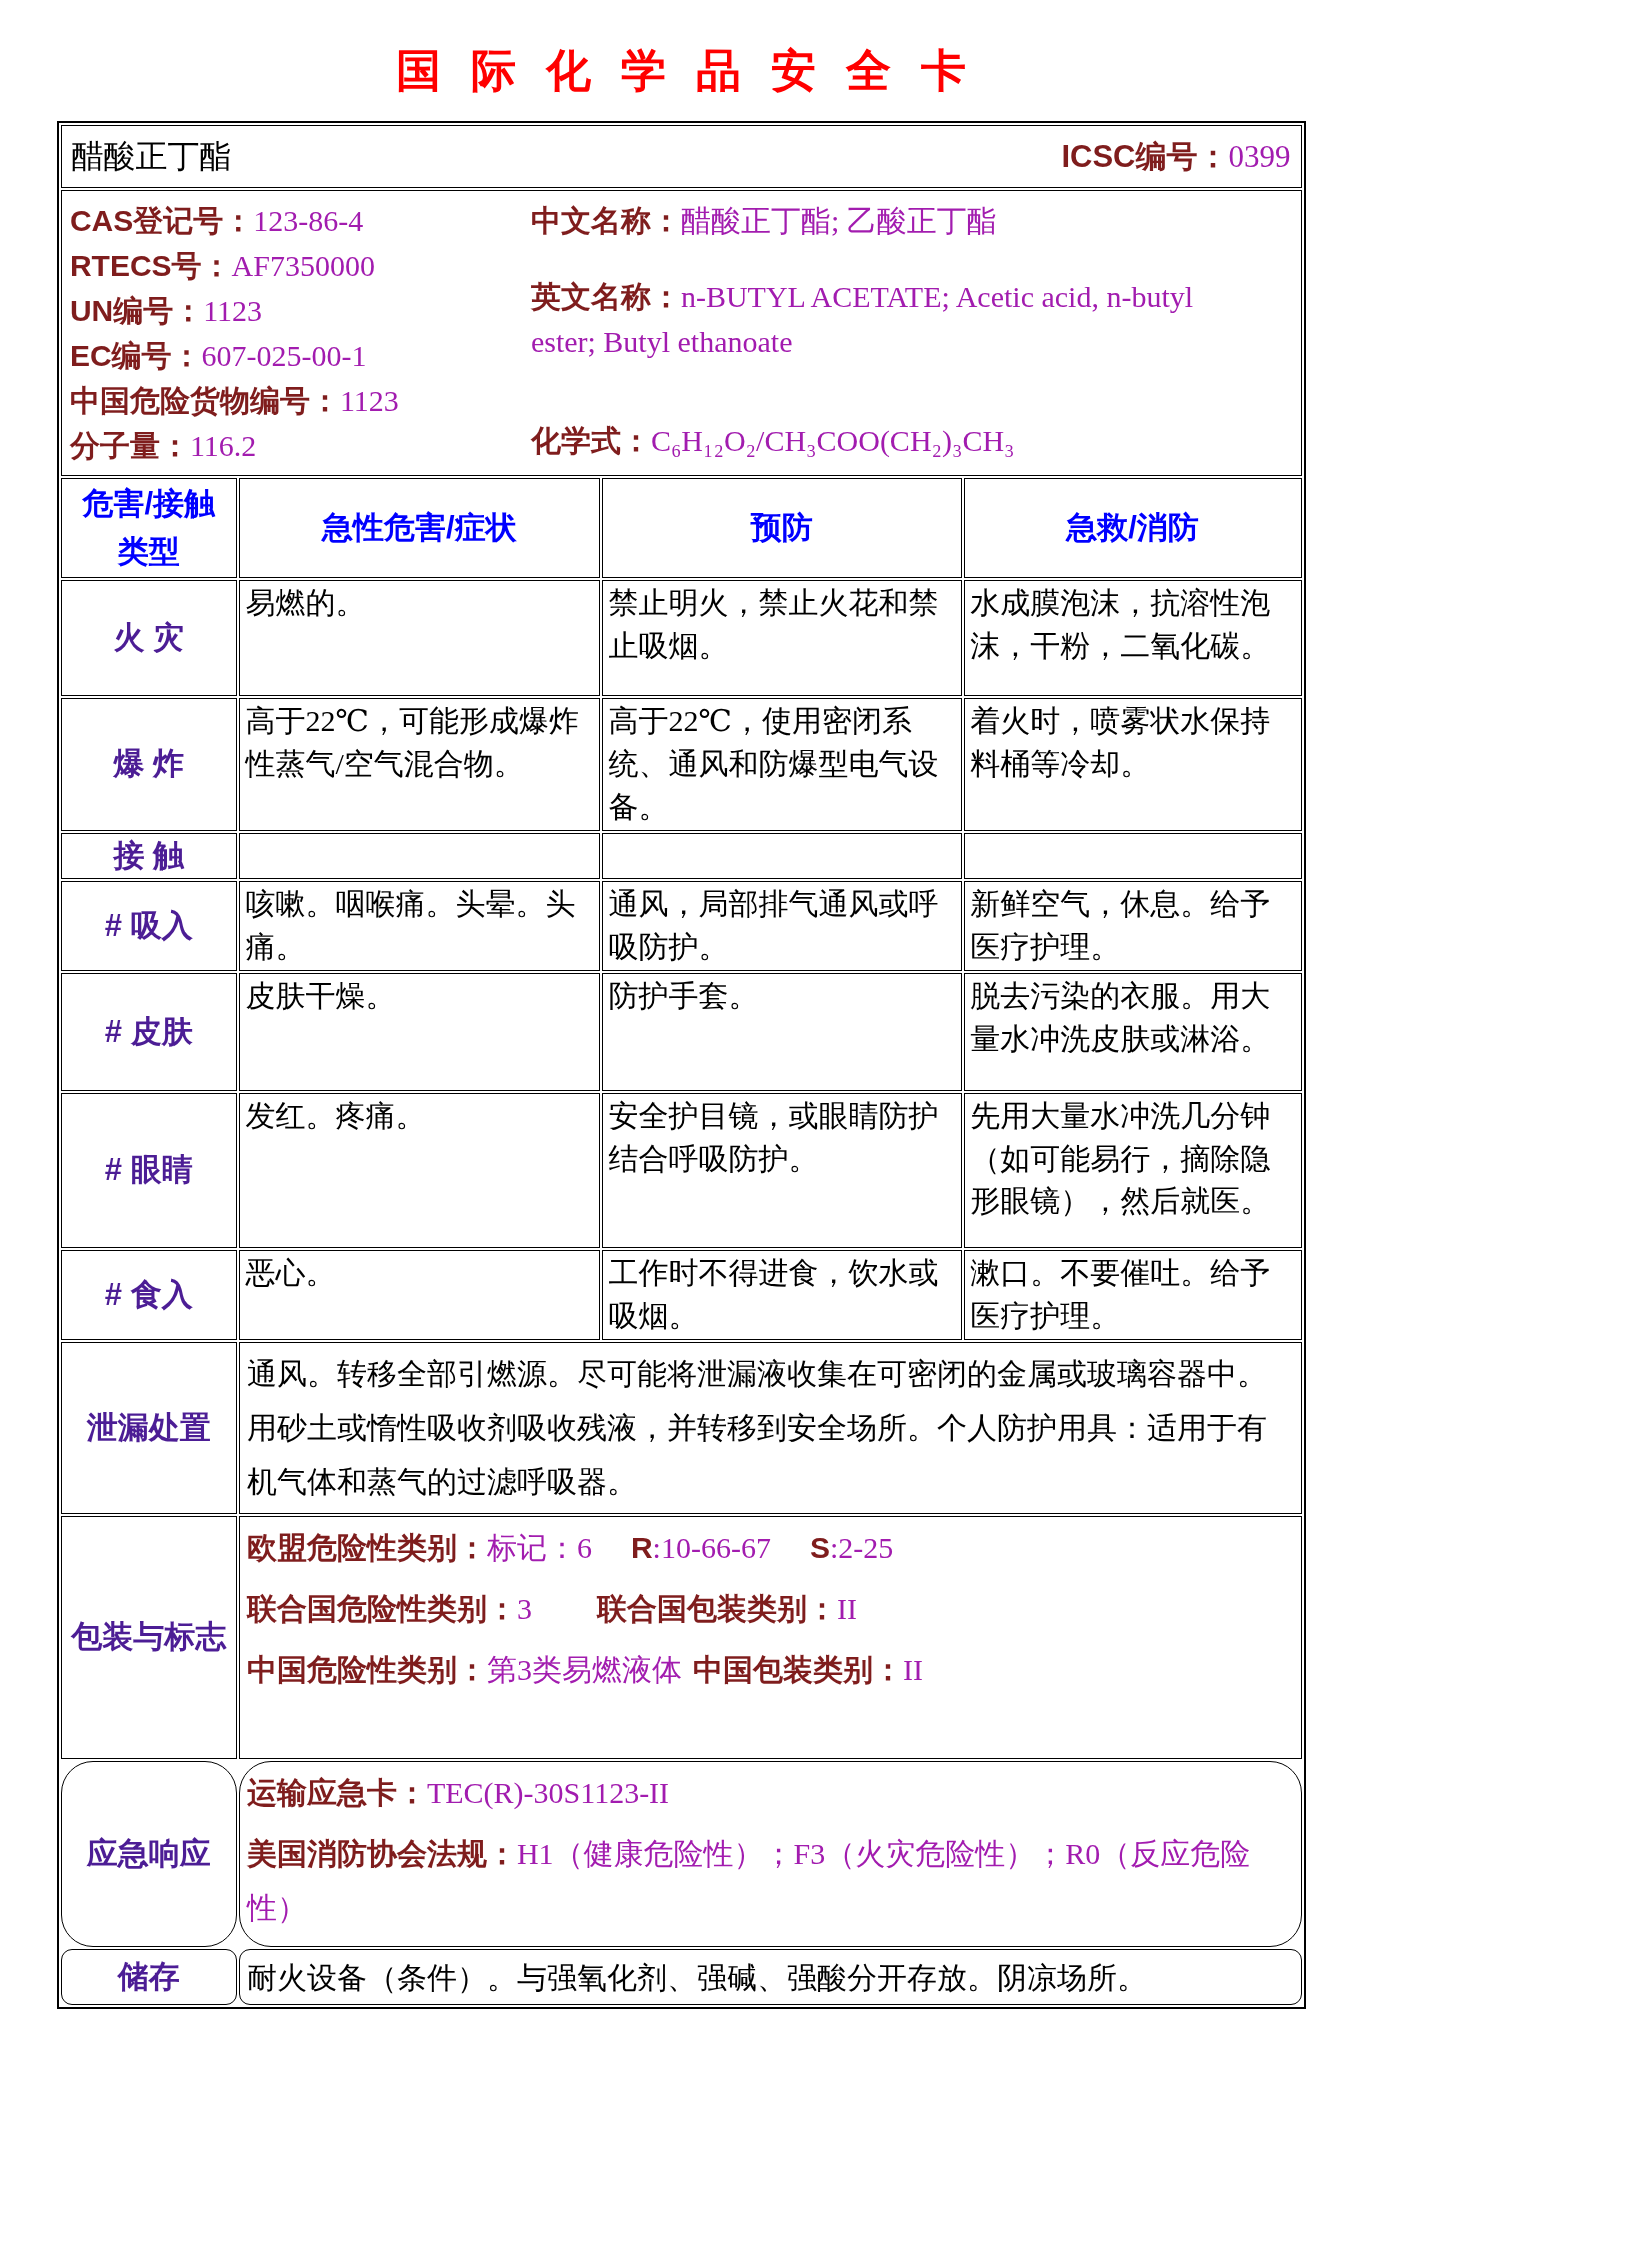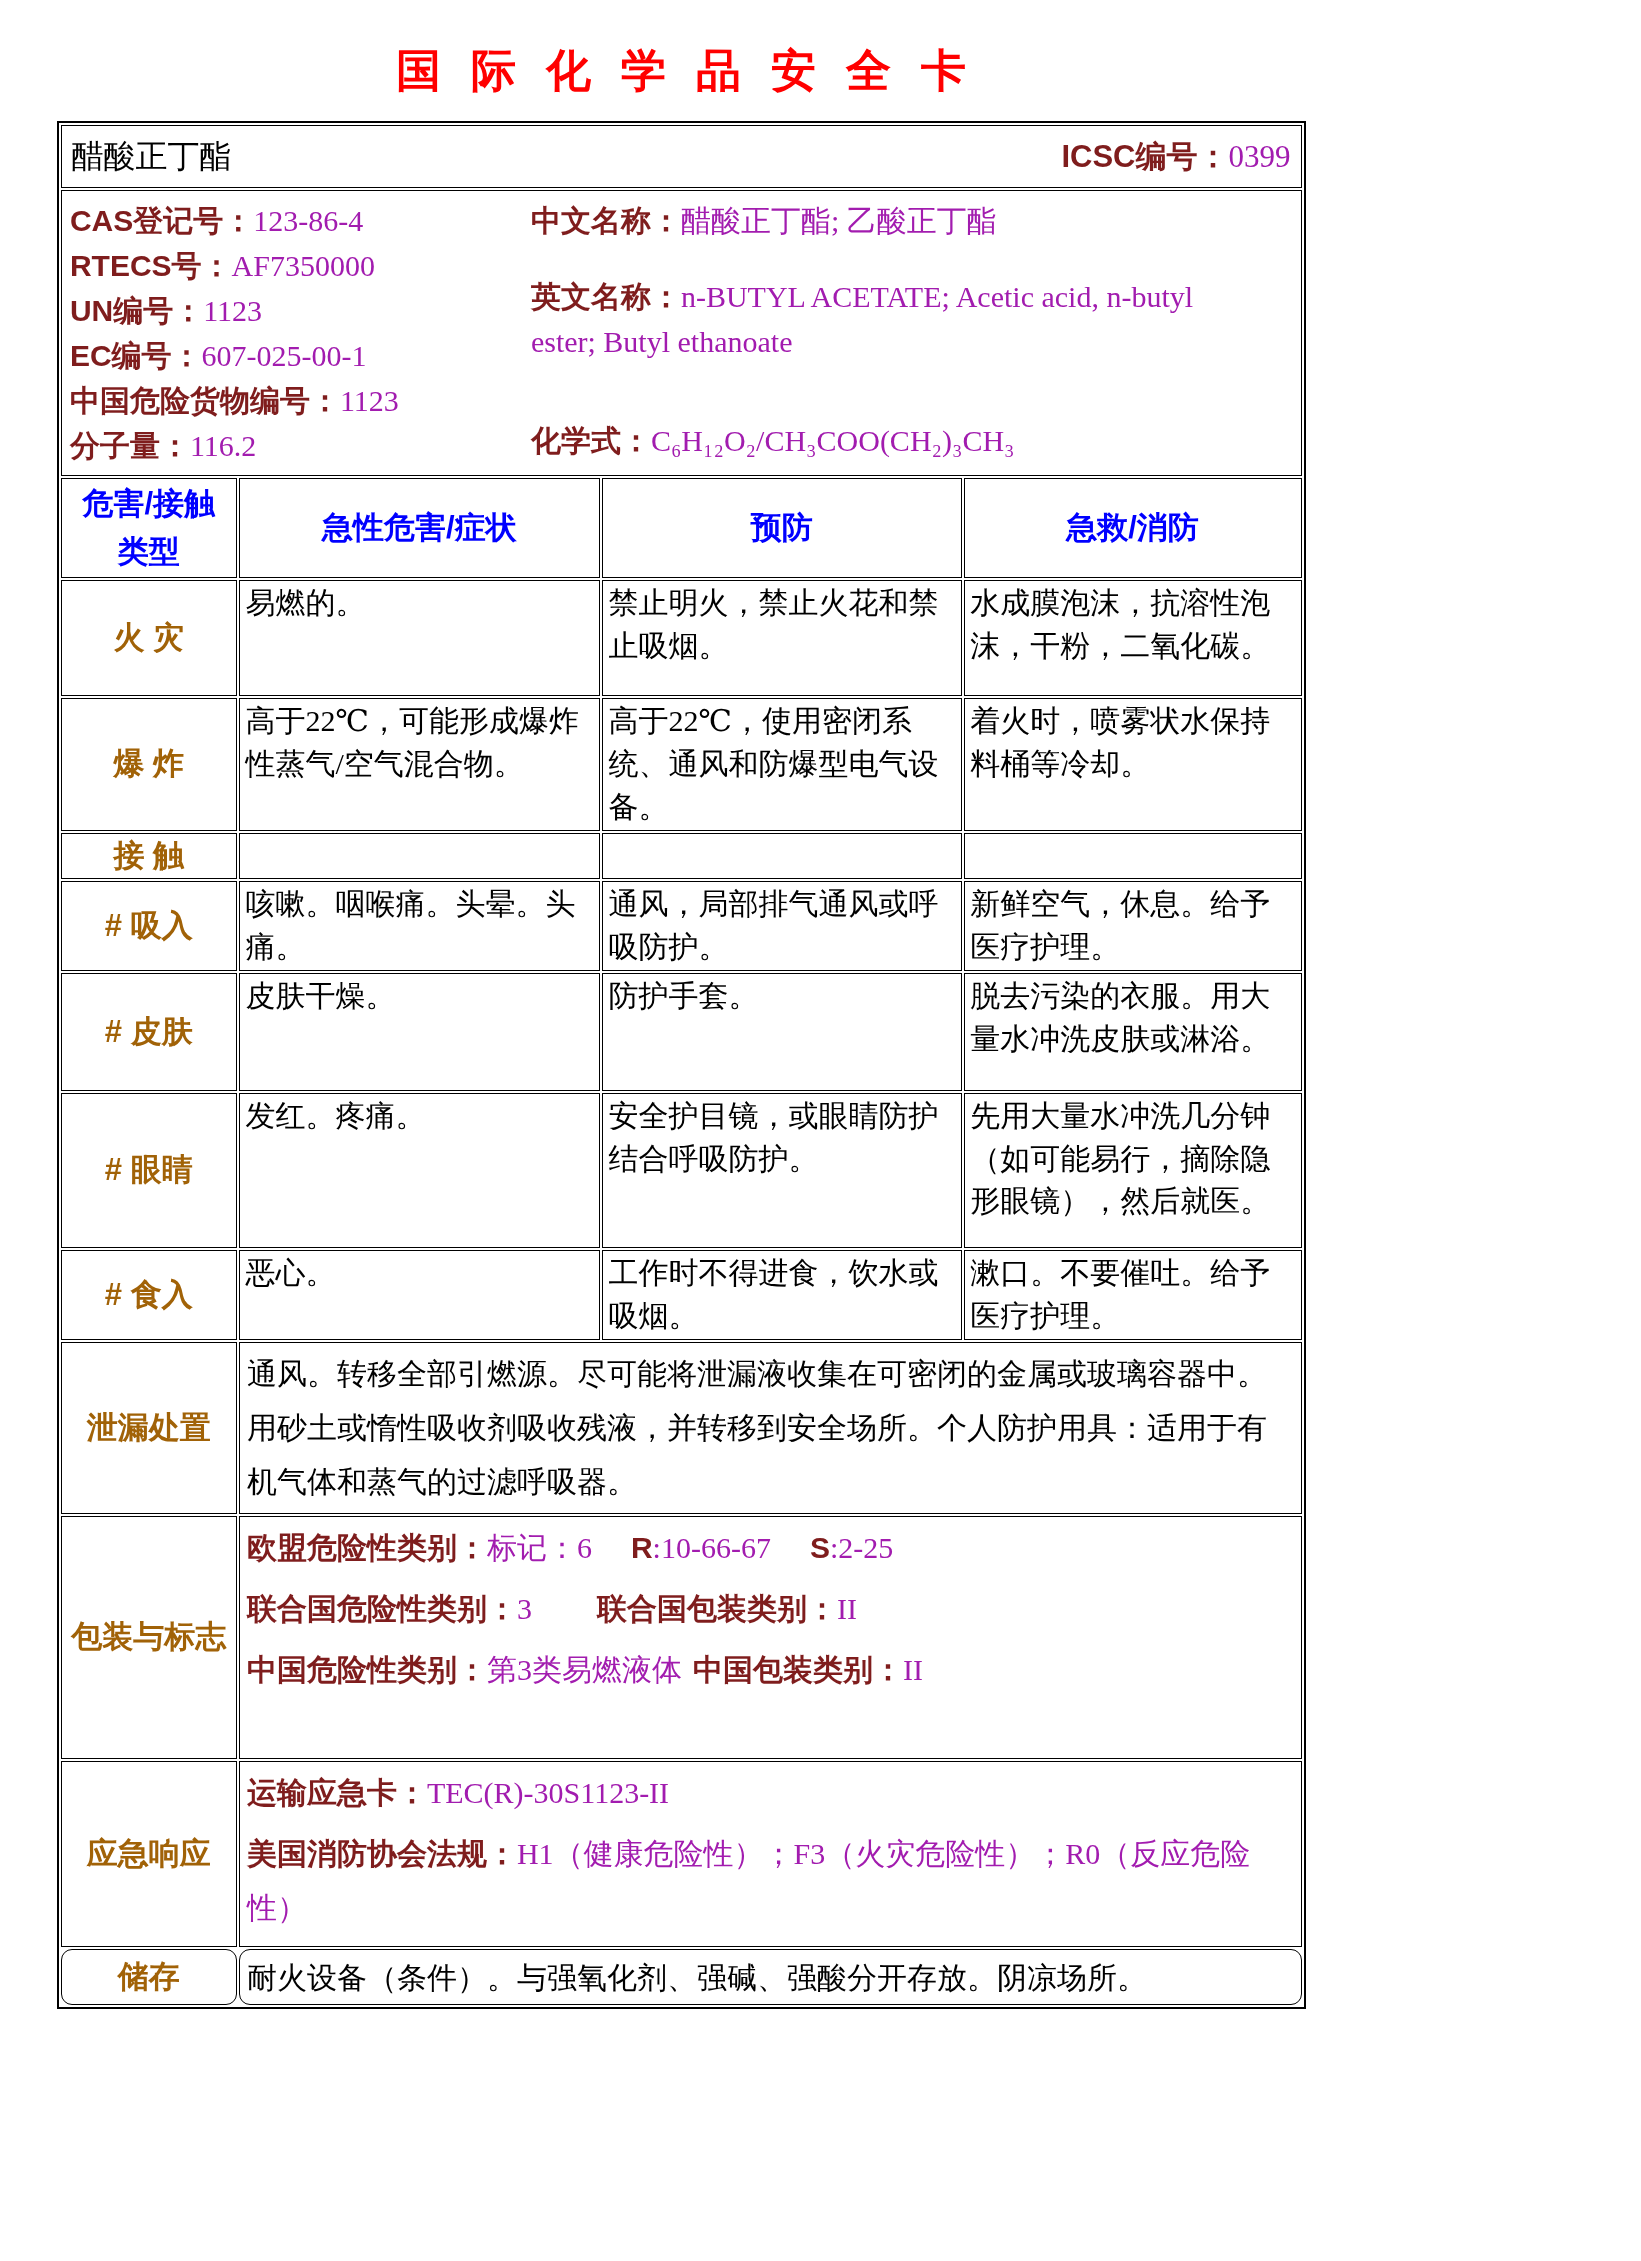--- a/index.html
+++ b/index.html
@@ -64,37 +64,37 @@
 
   
   td.hcell {
     text-align: center; vertical-align: middle;
     color: #0000ff; font-weight: bold;
     font-family: "Liberation Sans", "DejaVu Sans", sans-serif;
     font-size: 31px; line-height: 1.55; height: 95px;
   }
   td.section-label {
     text-align: center; vertical-align: middle;
-    color: #a16207; font-weight: bold;
+    color: #4c1d95; font-weight: bold;
     font-family: "Liberation Sans", "DejaVu Sans", sans-serif;
     font-size: 31px;
   }
   td.cell { padding: 1.4px 5.6px; line-height: 1.42; }
   td.wide { padding: 4.2px 7px; line-height: 1.8; }
 
   tr.row-fire td      { height: 116px; }
   tr.row-explosion td { height: 116px; }
   tr.row-contact td   { height: 42px; }
   tr.row-inhalation td{ height: 76px; }
   tr.row-skin td      { height: 118px; margin-top: 48px; }
   tr.row-eyes td      { height: 155px; }
   tr.row-ingestion td { height: 73px; }
   tr.row-spill td     { height: 156px; }
   tr.row-packaging td { height: 243px; }
-  tr.row-emergency td { height: 161px; }
+  tr.row-emergency td { height: 161px; border-radius: 32px; }
   tr.row-storage td   { height: 51px; border-radius: 11px; }
   tr.row-storage td.wide { vertical-align: middle; line-height: 1.5; }
 
   .pk-line { margin-bottom: 7px; }
   .gap-sm { margin-left: 11px; }
   .gap-md { margin-left: 39px; }
   .gap-lg { margin-left: 65px; }
 </style>
 </head>
 <body>

